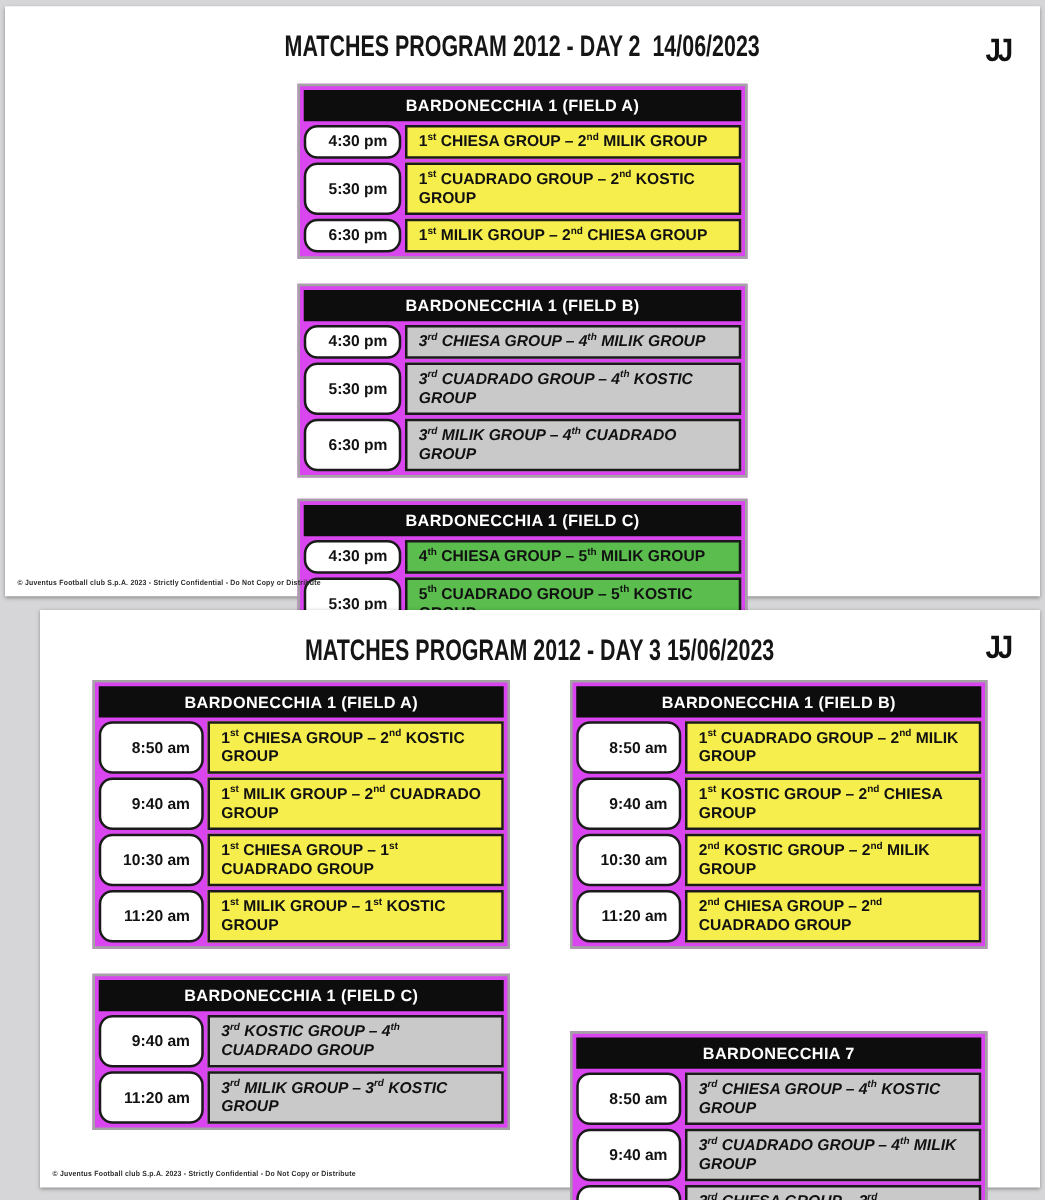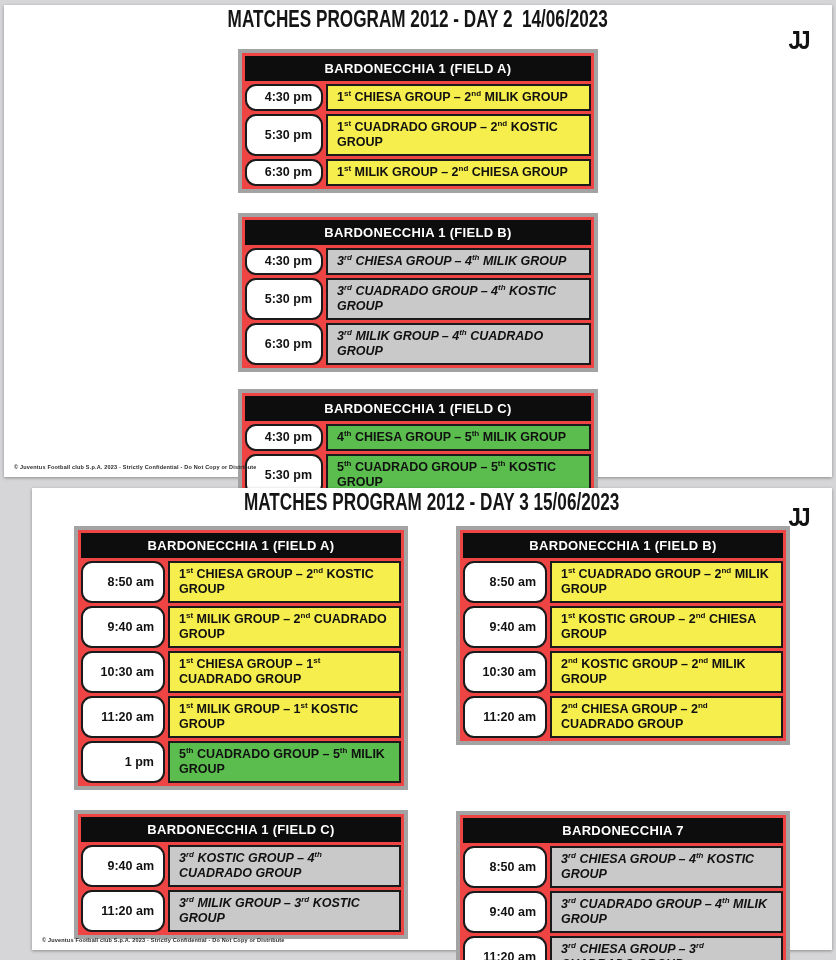--- a/index.html
+++ b/index.html
@@ -11,21 +11,21 @@
   }
   .page{
     position:relative;
     background:#ffffff;
     margin:0 4px;
     box-shadow:0 1px 3px rgba(0,0,0,.35);
   }
   #page1{height:472px;margin-top:5px;}
   #page2{height:462px;margin-top:11px;margin-left:32px;}
 
-  .doc-title{text-align:center;height:28px;}
+  .doc-title{text-align:center;padding-top:18px;height:28px;}
   .doc-title span{
     display:inline-block;
     font-weight:900;
     font-size:22px;
     color:#151515;
     white-space:pre;
     transform:scale(.78,1.08);
     transform-origin:center top;
     letter-spacing:0px;
   }
@@ -36,22 +36,22 @@
     letter-spacing:-3px;
     transform:scaleX(.85);
     transform-origin:right top;
     line-height:1;
   }
   #page2 .brand-logo{top:16px;}
 
   table.sched{
     border-collapse:separate;
     border-spacing:3px;
-    background:#ef4444;
-    border:4px solid #a3a3a3;
+    background:#d946ef;
+    border:2px solid #a3a3a3;
   }
   .p1 table.sched{width:360px;margin-left:auto;margin-right:auto;}
   .p1 .t-a{margin-top:16px;}
   .p1 .t-b{margin-top:20px;}
   .p1 .t-c{margin-top:17px;}
 
   table.sched th{
     background:var(--header_bg,#0d0d0d);
     color:#ffffff;
     font-size:13px;font-weight:700;
@@ -197,24 +197,20 @@
             <td class="match c-yellow">1<sup>st</sup> MILIK GROUP – 2<sup>nd</sup> CUADRADO GROUP</td>
           </tr>
           <tr>
             <td class="time">10:30 am</td>
             <td class="match c-yellow">1<sup>st</sup> CHIESA GROUP – 1<sup>st</sup> CUADRADO GROUP</td>
           </tr>
           <tr>
             <td class="time">11:20 am</td>
             <td class="match c-yellow">1<sup>st</sup> MILIK GROUP – 1<sup>st</sup> KOSTIC GROUP</td>
           </tr>
-          <tr>
-            <td class="time">1 pm</td>
-            <td class="match c-green">5<sup>th</sup> CUADRADO GROUP – 5<sup>th</sup> MILIK GROUP</td>
-          </tr>
         </tbody>
       </table>
 
       <table class="sched second">
         <thead>
             <tr>
               <th colspan="2">BARDONECCHIA 1 (FIELD C)</th>
             </tr>
           </thead>
         <tbody>

